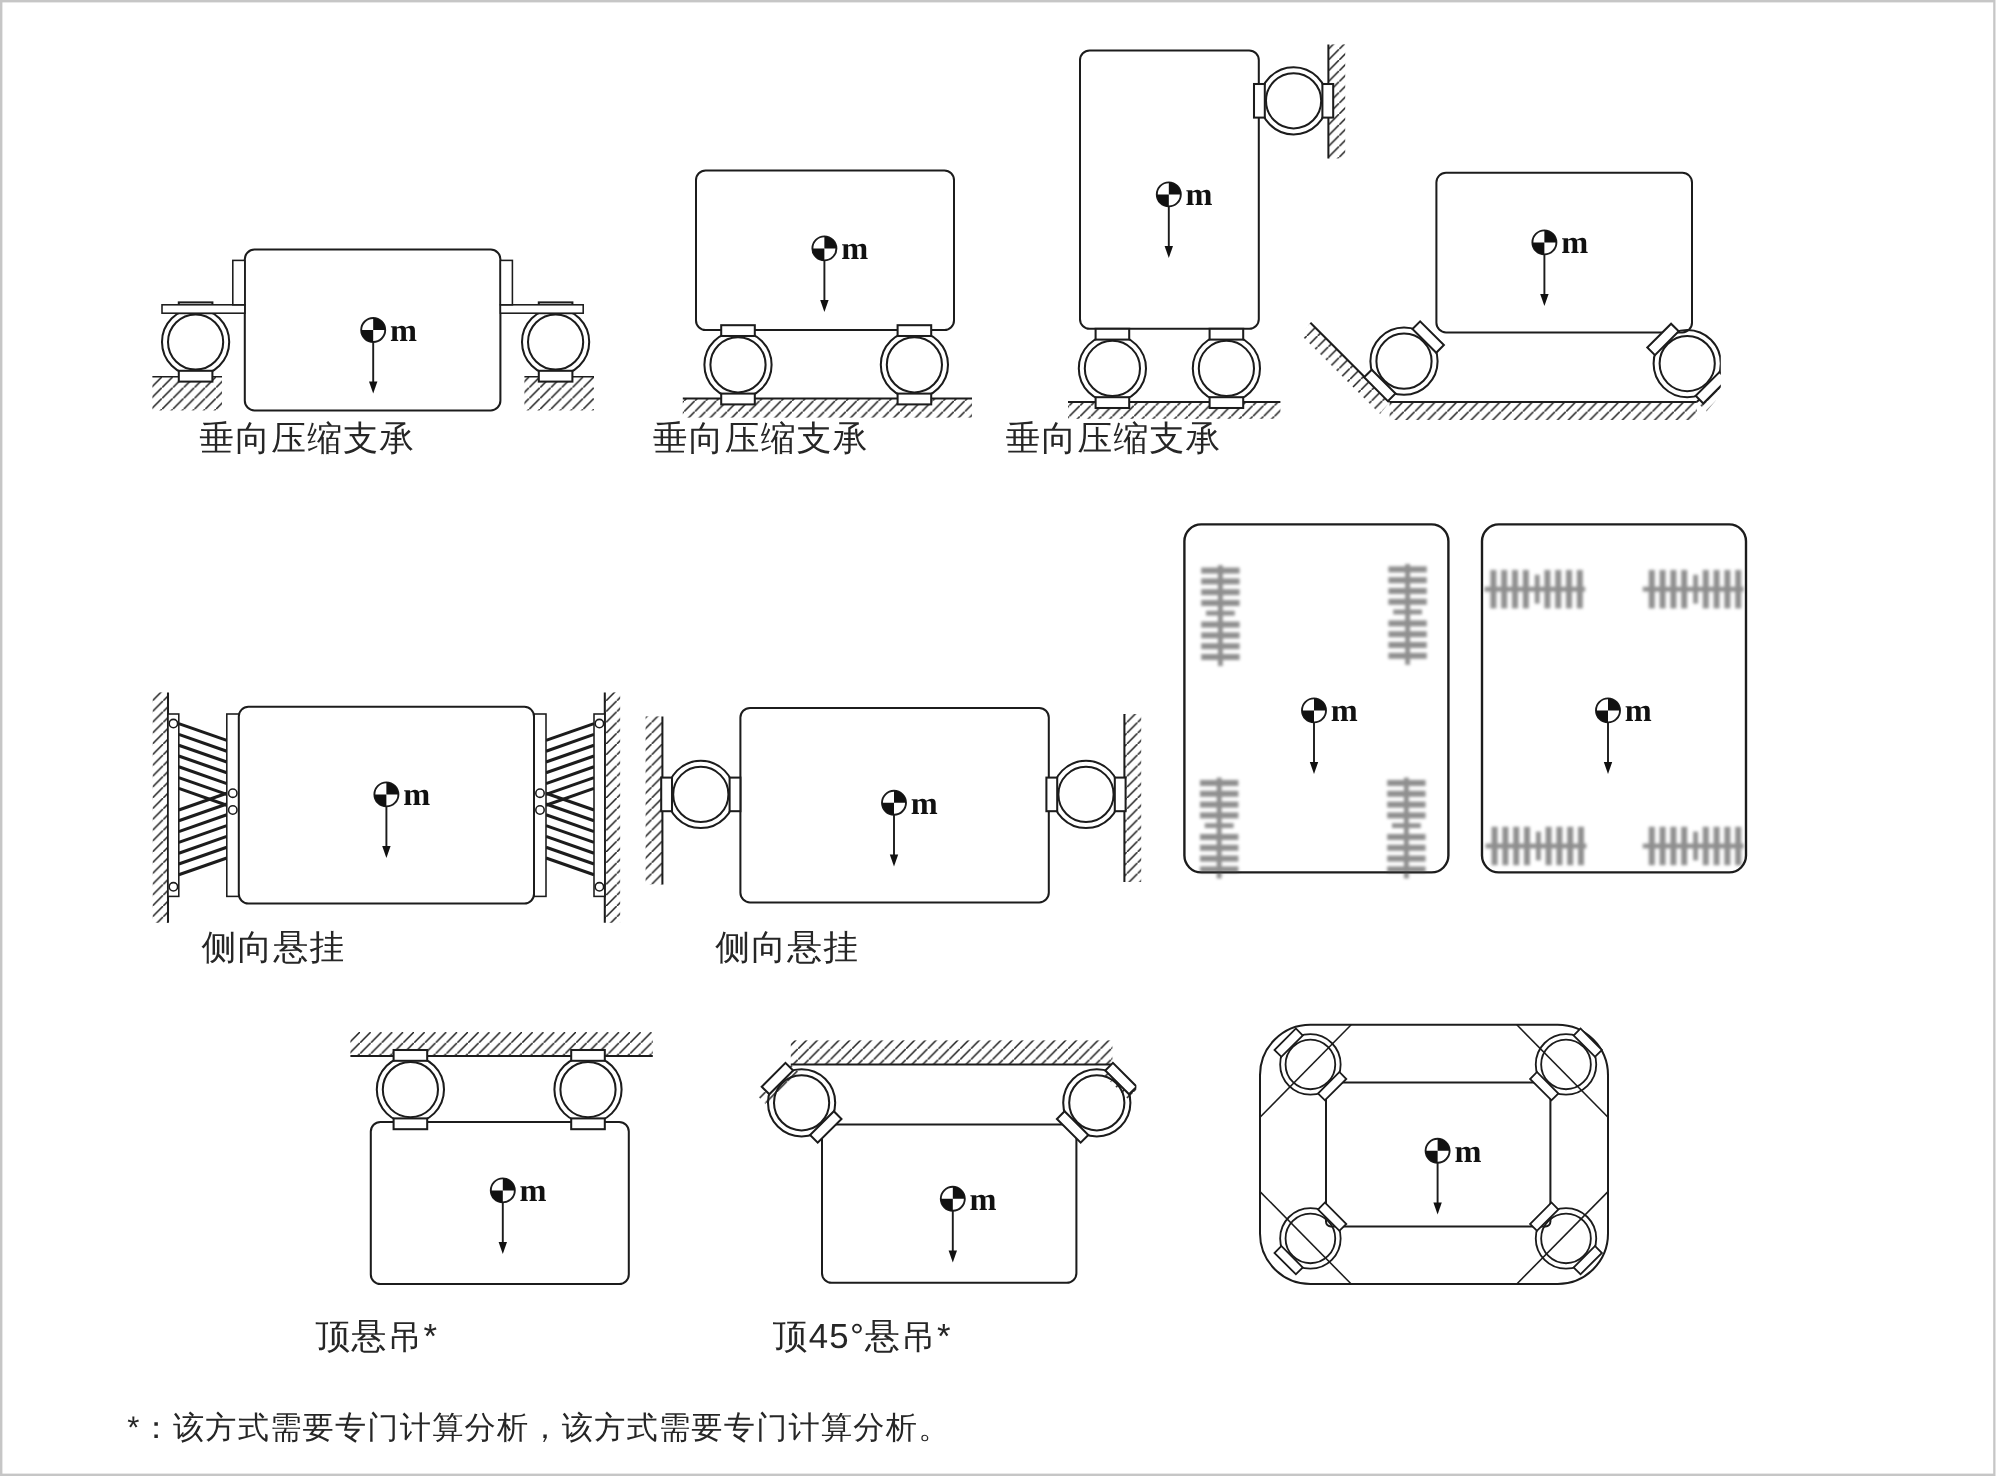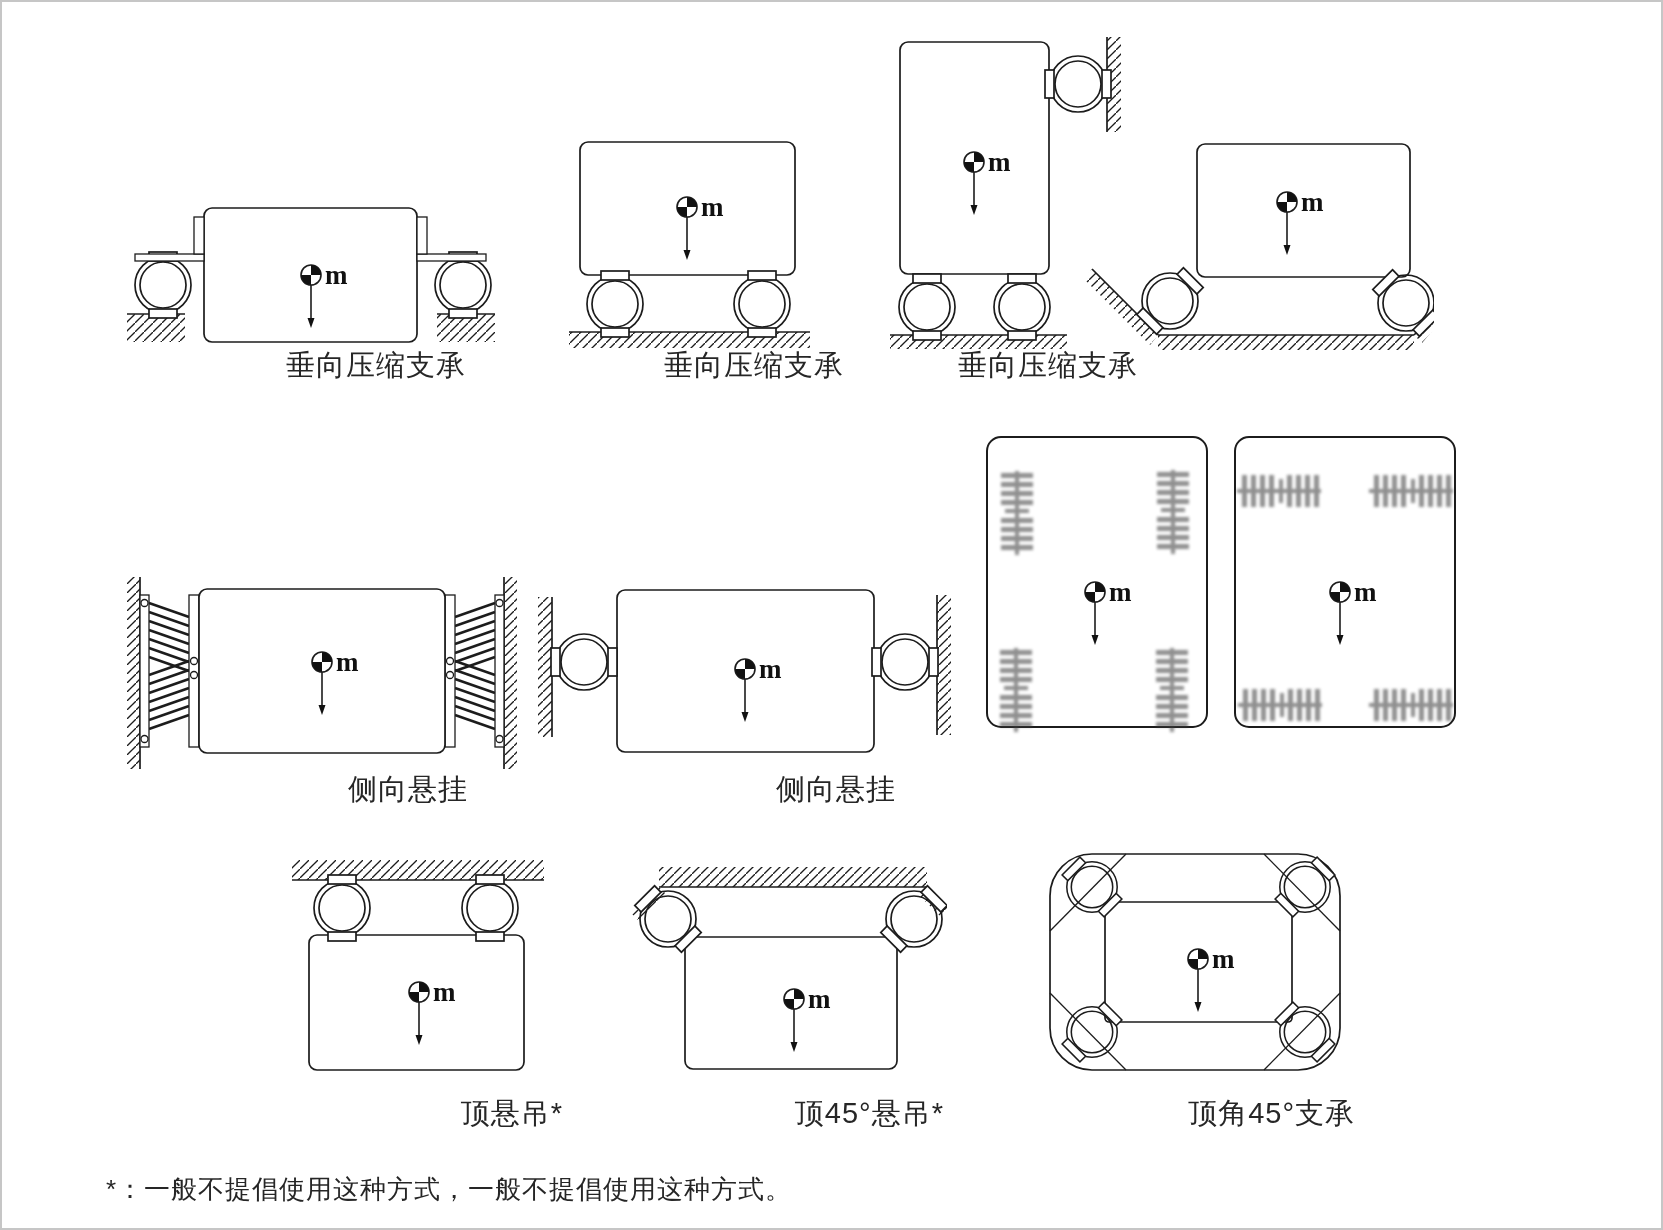--- a/index.html
+++ b/index.html
@@ -9,21 +9,21 @@
     background:#ffffff;
     border:2px solid #c6c6c6;
     box-sizing:border-box;
     font-family:"Liberation Sans",sans-serif;
     overflow:hidden;
   }
   .fig{position:absolute;}
   .fig svg{display:block;stroke:#1c1c1c;stroke-width:1.7;fill:none;}
   .fig svg text{stroke:none;fill:#111;font-family:"Liberation Serif",serif;font-weight:bold;font-size:27px;}
   .cap{
-    position:absolute;width:300px;text-align:right;
+    position:absolute;width:300px;text-align:left;
     font-size:29px;color:#262626;letter-spacing:1px;white-space:nowrap;
   }
   #footnote{
     position:absolute;left:104px;top:1170px;
     font-size:26px;color:#262626;letter-spacing:1px;
   }
   .thin{stroke-width:1.3;}
   .bold{stroke-width:2;}
 </style>
 </head>
@@ -289,17 +289,16 @@
       <g transform="translate(50,185) rotate(45) scale(0.9)">
           <use href="#ringV"></use>
         </g>
       <g transform="translate(263,185) rotate(-45) scale(0.9)">
           <use href="#ringV"></use>
         </g>
       <use href="#com" x="156" y="112"></use>
       <text x="170" y="121">m</text>
     </svg>
   </div>
-  <div class="cap" style="left:1053px;top:1092px">顶角45°支承</div>
-
-  <div id="footnote">*：一般不提倡使用这种方式，一般不提倡使用这种方式。</div>
+
+  <div id="footnote">*：该方式需要专门计算分析，该方式需要专门计算分析。</div>
 
 </div>
 
 </body></html>

